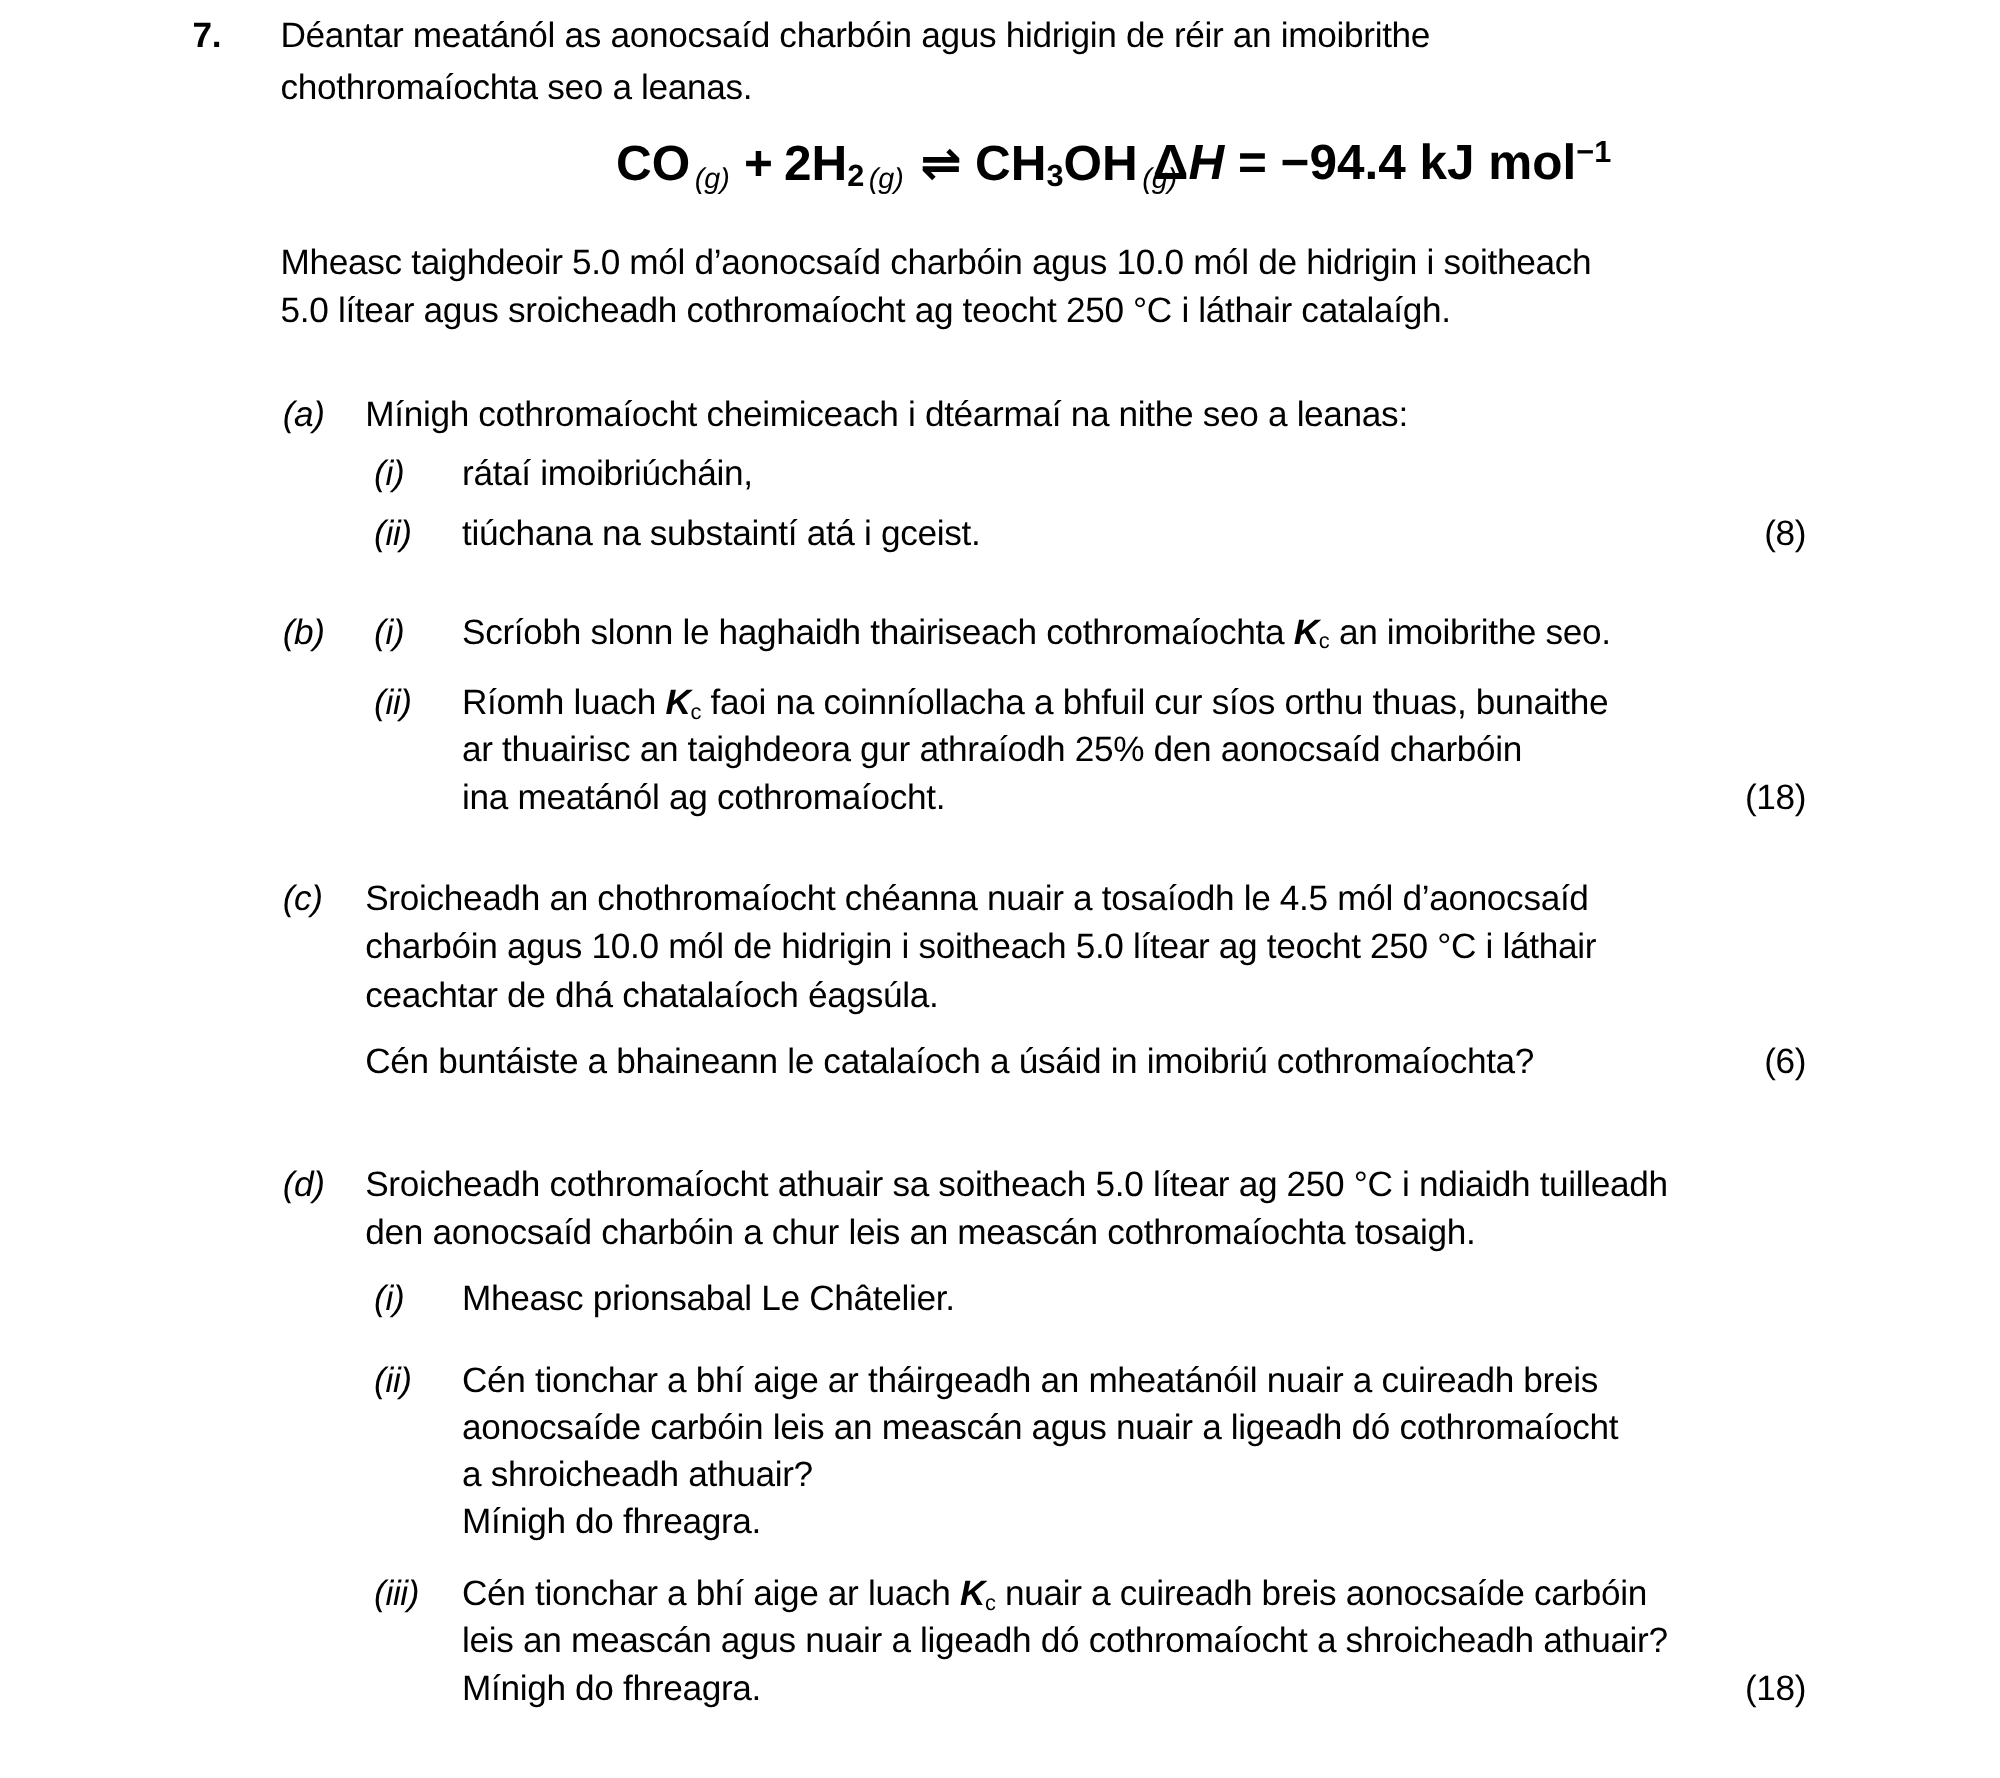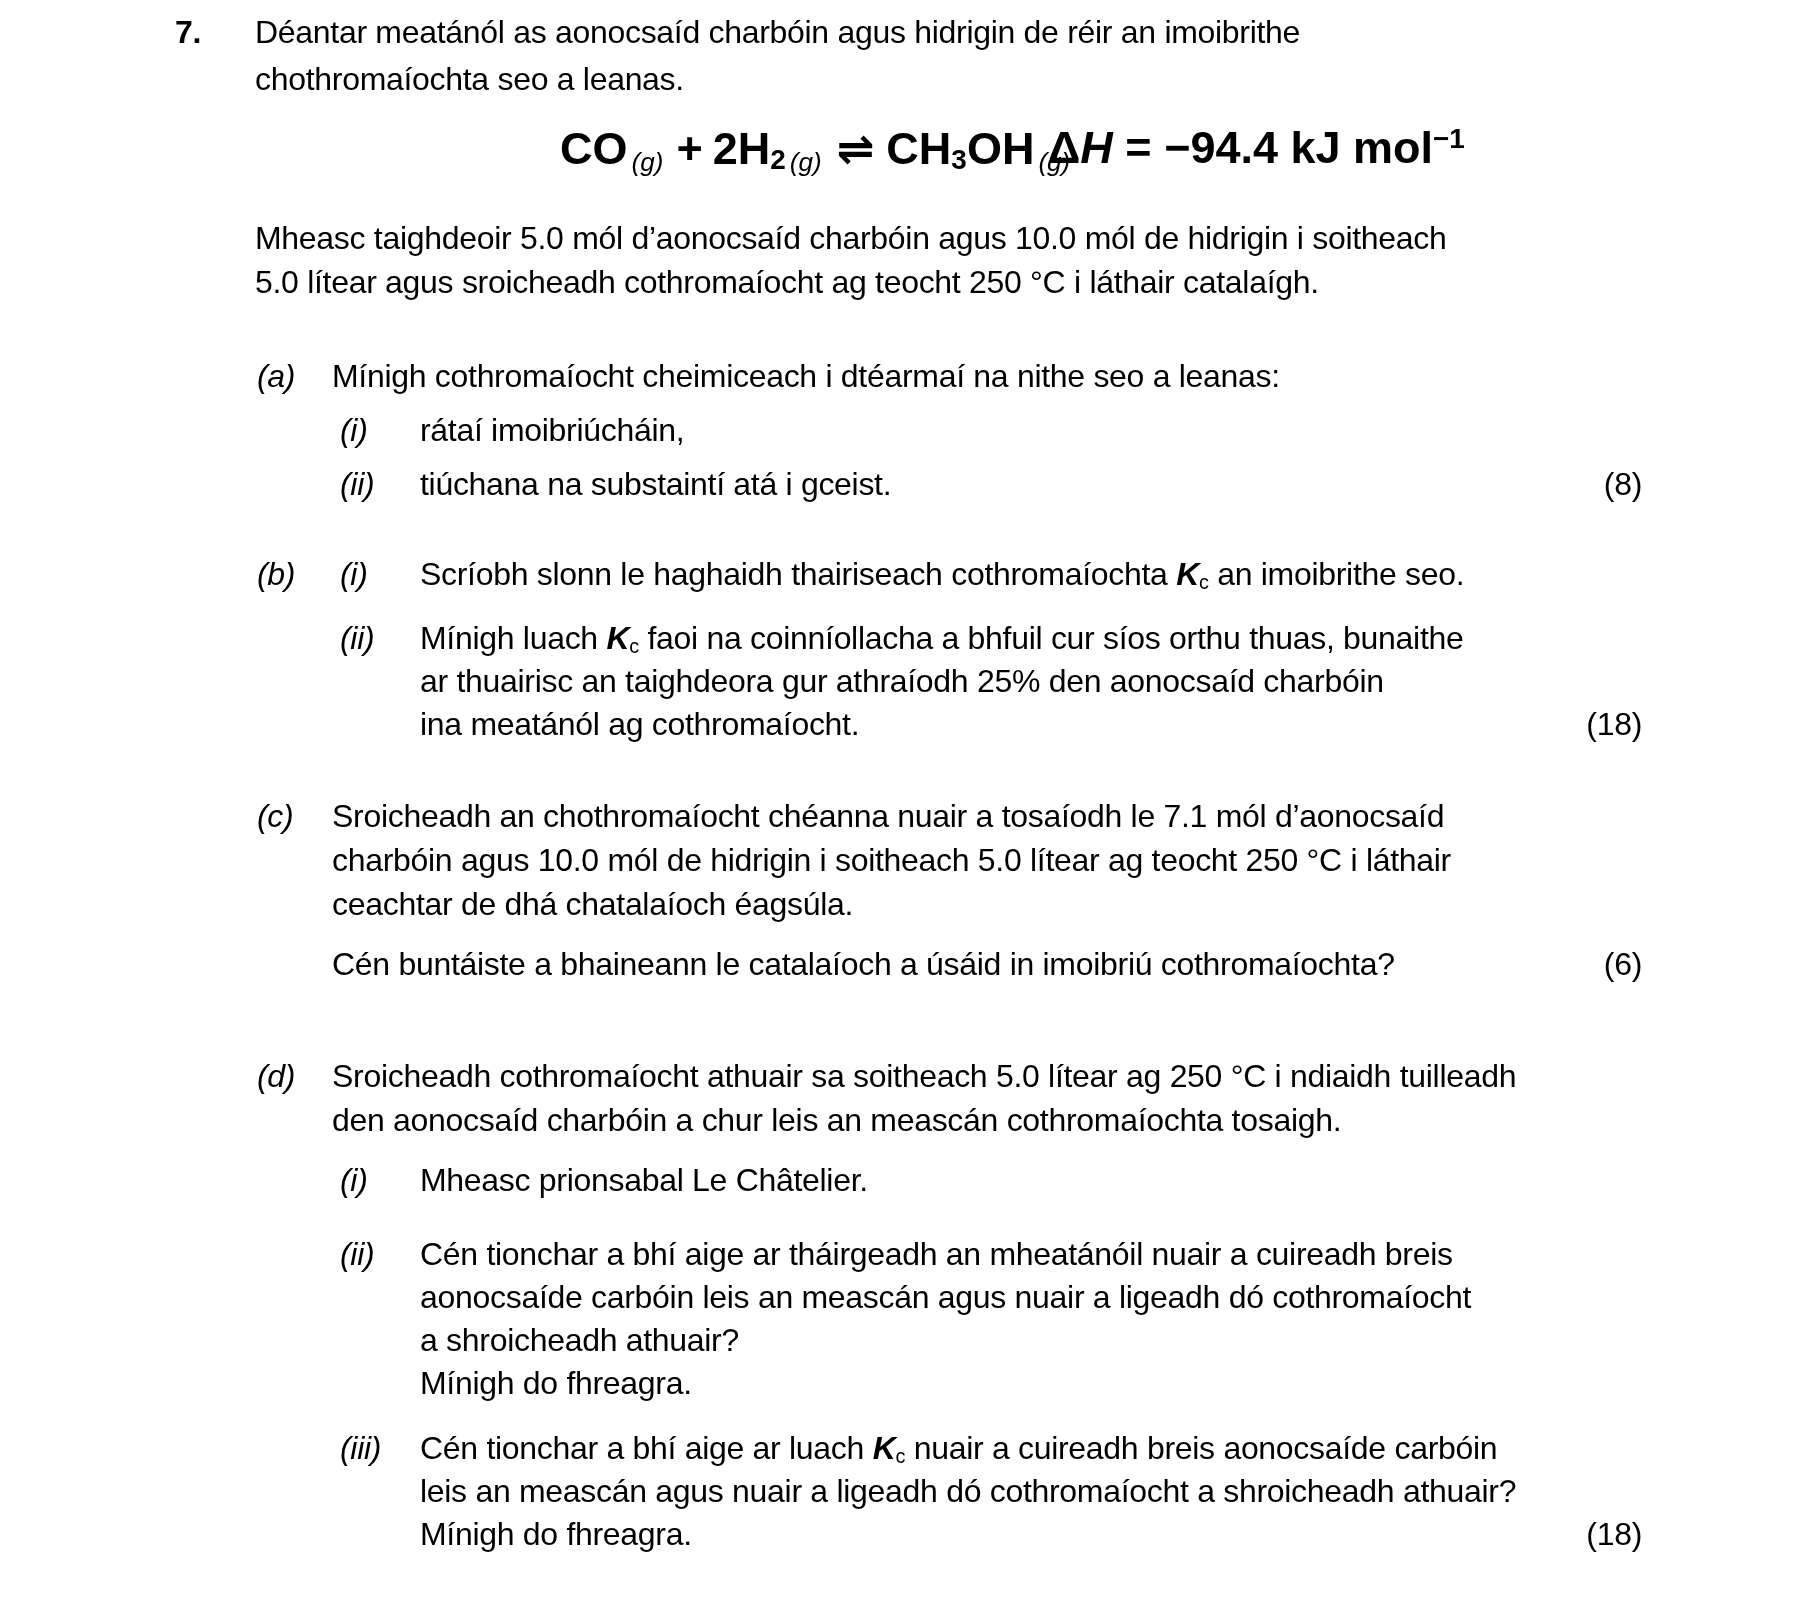--- a/index.html
+++ b/index.html
@@ -84,33 +84,33 @@
     <span class="col-marks">(8)</span>
   </div>
 
   <div class="row" style="top:556px">
     <span class="col-plabel">(b)</span>
     <span class="col-sublabel">(i)</span>
     <span class="col-subtext"><span>Scríobh slonn le haghaidh thairiseach cothromaíochta </span><span class="kc">K</span><span class="kc-sub">c</span><span> an imoibrithe seo.</span></span>
   </div>
   <div class="row" style="top:620px">
     <span class="col-sublabel">(ii)</span>
-    <span class="col-subtext"><span>Mínigh luach </span><span class="kc">K</span><span class="kc-sub">c</span><span> faoi na coinníollacha a bhfuil cur síos orthu thuas, bunaithe</span></span>
+    <span class="col-subtext"><span>Ríomh luach </span><span class="kc">K</span><span class="kc-sub">c</span><span> faoi na coinníollacha a bhfuil cur síos orthu thuas, bunaithe</span></span>
   </div>
   <div class="row" style="top:663px">
     <span class="col-subtext">ar thuairisc an taighdeora gur athraíodh 25% den aonocsaíd charbóin</span>
   </div>
   <div class="row" style="top:706px">
     <span class="col-subtext">ina meatánól ag cothromaíocht.</span>
     <span class="col-marks">(18)</span>
   </div>
 
   <div class="row" style="top:798px">
     <span class="col-plabel">(c)</span>
-    <span class="col-stem">Sroicheadh an chothromaíocht chéanna nuair a tosaíodh le 7.1 mól d’aonocsaíd</span>
+    <span class="col-stem">Sroicheadh an chothromaíocht chéanna nuair a tosaíodh le 4.5 mól d’aonocsaíd</span>
   </div>
   <div class="row" style="top:842px">
     <span class="col-stem">charbóin agus 10.0 mól de hidrigin i soitheach 5.0 lítear ag teocht 250 °C i láthair</span>
   </div>
   <div class="row" style="top:886px">
     <span class="col-stem">ceachtar de dhá chatalaíoch éagsúla.</span>
   </div>
   <div class="row" style="top:946px">
     <span class="col-stem">Cén buntáiste a bhaineann le catalaíoch a úsáid in imoibriú cothromaíochta?</span>
     <span class="col-marks">(6)</span>

